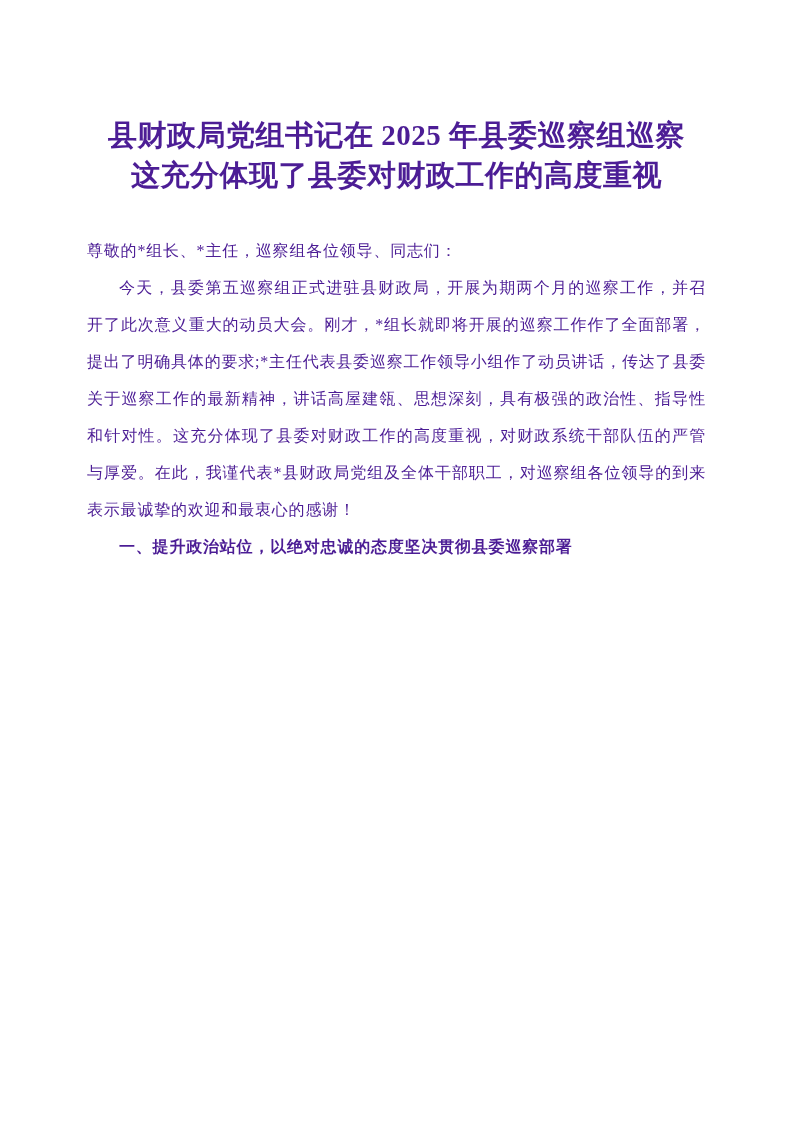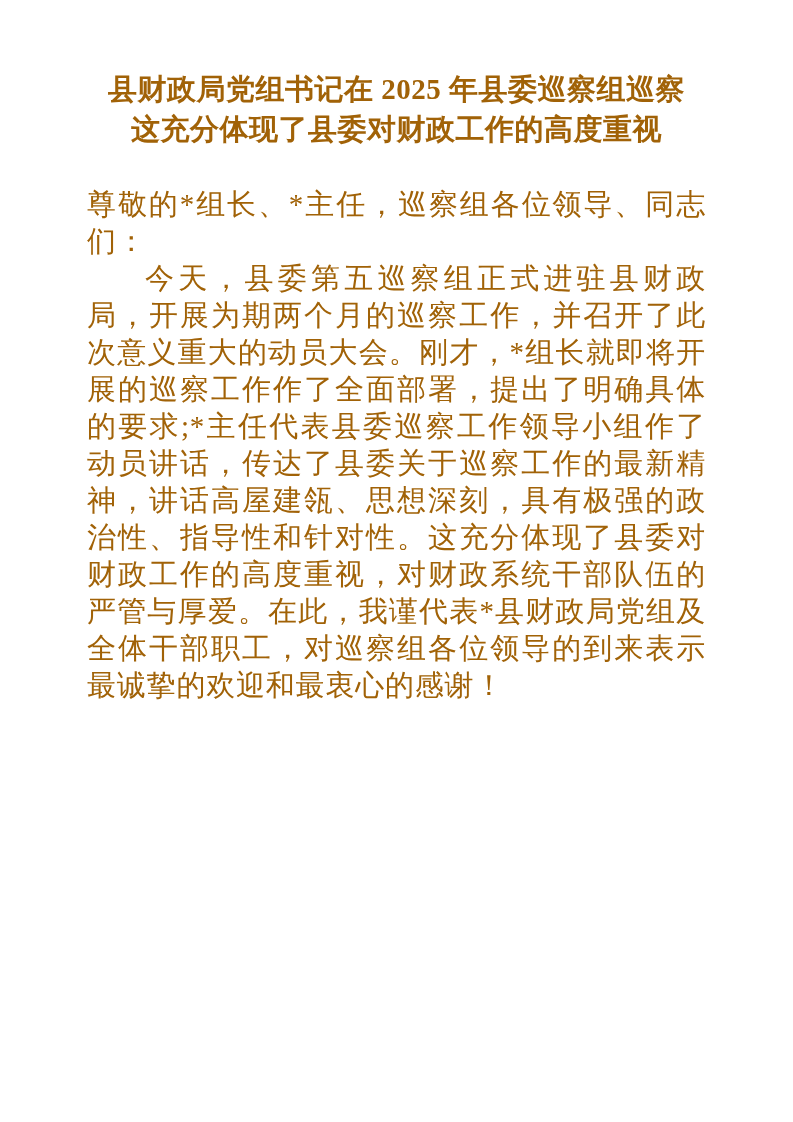--- a/index.html
+++ b/index.html
@@ -7,40 +7,40 @@
     padding: 0;
     background: #ffffff;
   }
   .page {
     position: relative;
     width: 793px;
     height: 1122px;
     margin: 0 auto;
     background: #ffffff;
     box-sizing: border-box;
-    padding: 69px 87px 0 87px;
+    padding: 115px 87px 0 87px;
     font-family: "Liberation Serif", serif;
-    color: #a16207;
+    color: #4c1d95;
     overflow: hidden;
   }
   .title {
     margin: 0;
     font-size: 29px;
     line-height: 40px;
     font-weight: 700;
     text-align: center;
     letter-spacing: 0.5px;
   }
   .title-line {
     display: block;
     white-space: nowrap;
   }
   .doc-body {
     margin-top: 37px;
-    font-size: 29px;
+    font-size: 16px;
     line-height: 37px;
     letter-spacing: 0.8px;
     text-align: justify;
     text-justify: inter-ideograph;
   }
   .doc-body p {
     margin: 0;
     padding: 0;
   }
   .doc-body p.indent {
@@ -54,14 +54,15 @@
 <body>
 
 <div class="page">
   <h1 class="title">
     <span class="title-line">县财政局党组书记在 2025 年县委巡察组巡察</span>
     <span class="title-line">这充分体现了县委对财政工作的高度重视</span>
   </h1>
   <div class="doc-body">
     <p>尊敬的*组长、*主任，巡察组各位领导、同志们：</p>
     <p class="indent">今天，县委第五巡察组正式进驻县财政局，开展为期两个月的巡察工作，并召开了此次意义重大的动员大会。刚才，*组长就即将开展的巡察工作作了全面部署，提出了明确具体的要求;*主任代表县委巡察工作领导小组作了动员讲话，传达了县委关于巡察工作的最新精神，讲话高屋建瓴、思想深刻，具有极强的政治性、指导性和针对性。这充分体现了县委对财政工作的高度重视，对财政系统干部队伍的严管与厚爱。在此，我谨代表*县财政局党组及全体干部职工，对巡察组各位领导的到来表示最诚挚的欢迎和最衷心的感谢！</p>
+    <p class="indent bold-heading">一、提升政治站位，以绝对忠诚的态度坚决贯彻县委巡察部署</p>
   </div>
 </div>
 
 </body></html>

